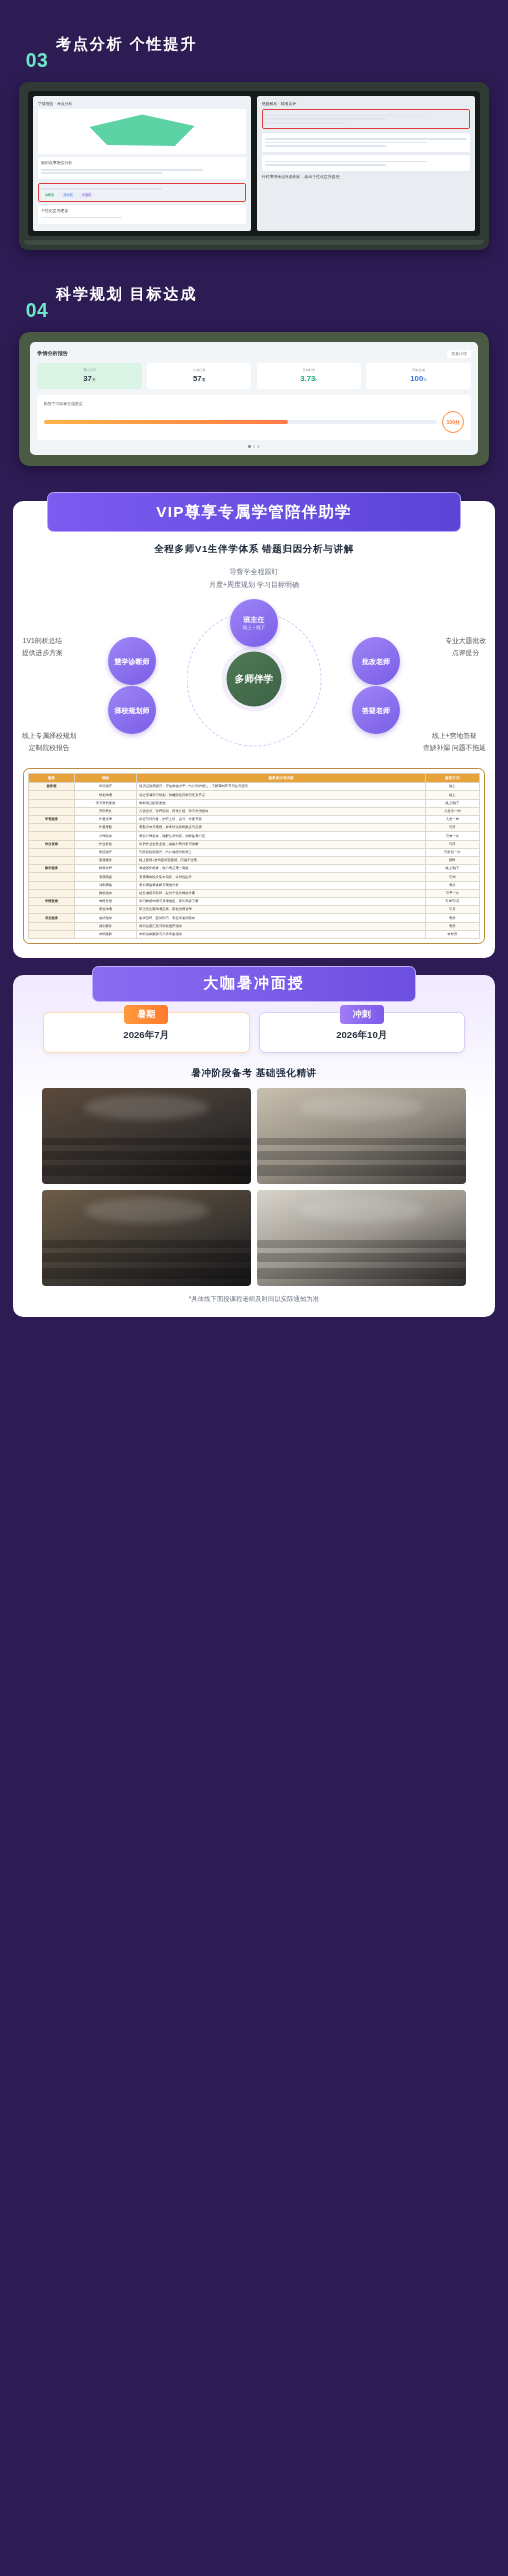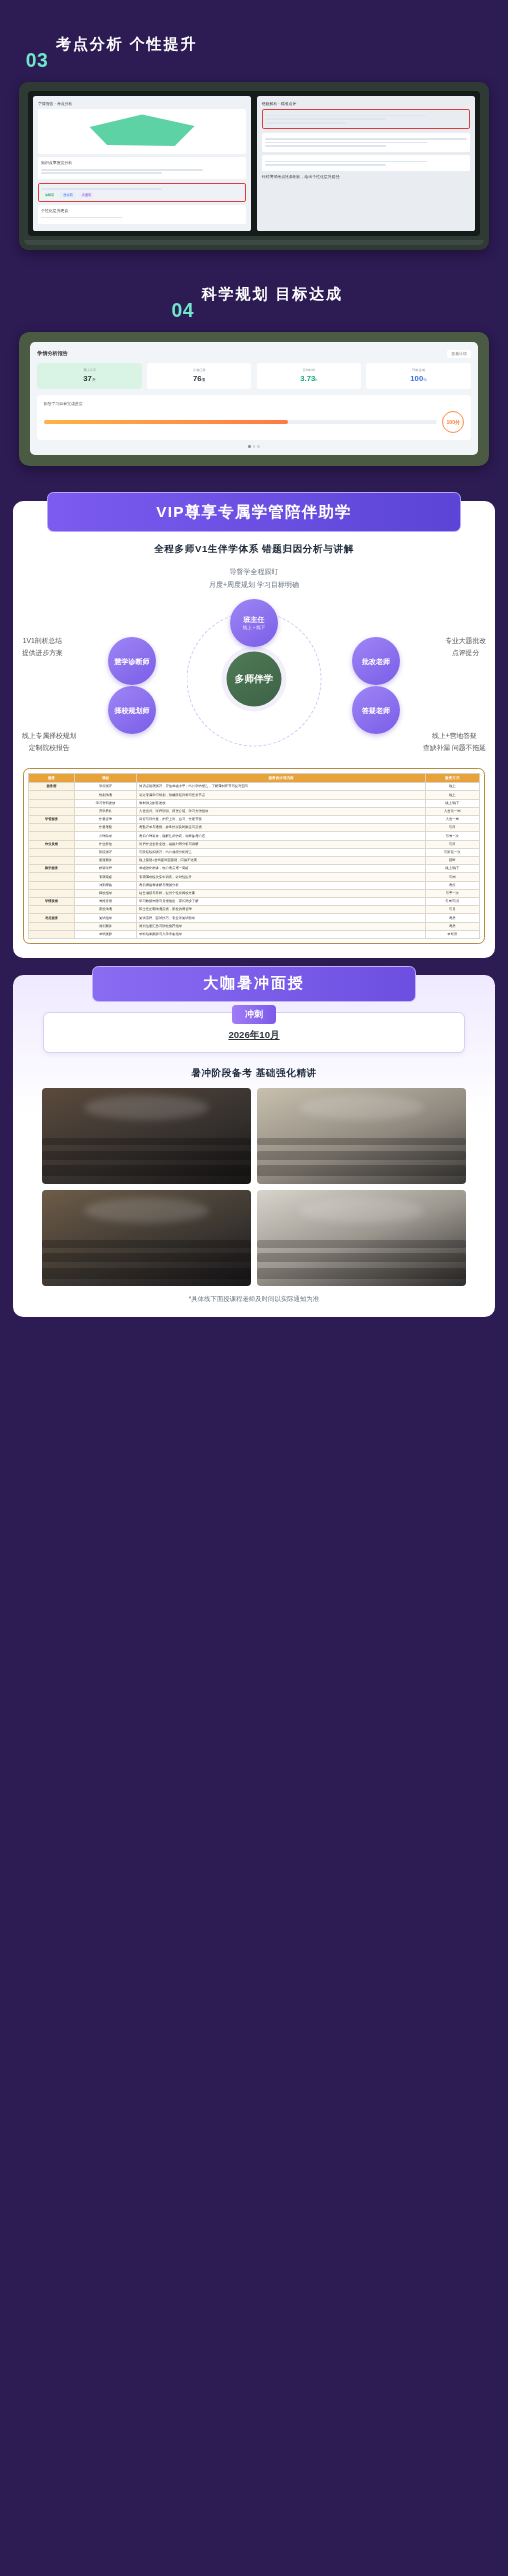--- a/index.html
+++ b/index.html
@@ -156,21 +156,21 @@
   }
   .term .pill {
     position: absolute; left: 50%; top: -8.4px; transform: translateX(-50%);
     padding: 3.2px 13px; border-radius: 3.9px; font-size: 9px; font-weight: bold; color: #fff;
     white-space: nowrap;
   }
   .term.orange .pill { background: linear-gradient(90deg,#ff9a3c,#ff7a2e); }
   .term.purple .pill { background: linear-gradient(90deg,#a07cf5,#7c5ae8); }
   .term .date { font-size: 9.6px; color: #2b3440; font-weight: bold; }
   .term.orange { border-color: #ffd9b4; }
-  .term.purple { border-color: #d9cdfb; text-decoration: underline; }
+  .term.purple { border-color: #d9cdfb; }
   .mid-title { text-align: center; font-size: 9.6px; font-weight: bold; color: #1d2a3a; margin: 14px 0 7.7px; letter-spacing: 0.6px; }
   .photo-grid { display: grid; grid-template-columns: 1fr 1fr; gap: 6.4px; padding: 0 13px; }
   .photo { height: 96px; border-radius: 3.9px; position: relative; overflow: hidden; }
   .p1 { background: linear-gradient(160deg,#5b4a3c 0%,#34302e 60%,#171514 100%); }
   .p2 { background: linear-gradient(160deg,#c8bfae 0%,#8e887e 55%,#3c3a38 100%); }
   .p3 { background: linear-gradient(160deg,#6d5c48 0%,#3b3631 60%,#18161a 100%); }
   .p4 { background: linear-gradient(160deg,#d8d4cc 0%,#9a958d 50%,#2f2d2c 100%); }
   .photo .rows { position: absolute; inset: 0; }
   .photo .rows span {
     position: absolute; left: 0; right: 0; height: 7.7px; background: rgba(0,0,0,.22);
@@ -234,39 +234,39 @@
           <div class="mini-card">
             <div class="mini-line w80"></div>
             <div class="mini-line w60"></div>
           </div>
           <div class="mini-title">针对薄弱考点逐条剖析，给出个性化提升路径</div>
         </div>
       </div>
       <div class="laptop-base"></div>
     </div>
 
-    <div class="sec-head" style="margin-top:18px;justify-content:center;">
+    <div class="sec-head" style="margin-top:18px;">
       <span class="sec-num">04</span>
       <span class="sec-title">科学规划 目标达成</span>
     </div>
 
     <div class="tablet">
       <div class="tablet-screen">
         <div class="tb-head">
           <span class="t">学情分析报告</span>
           <span class="b">查看详情</span>
         </div>
         <div class="stat-row">
           <div class="stat-card green">
             <div class="lbl">累计学习</div>
             <div class="val"><span>37</span><small>天</small></div>
           </div>
           <div class="stat-card">
             <div class="lbl">完成任务</div>
-            <div class="val"><span>76</span><small>项</small></div>
+            <div class="val"><span>57</span><small>项</small></div>
           </div>
           <div class="stat-card mint">
             <div class="lbl">日均时长</div>
             <div class="val"><span>3.73</span><small>h</small></div>
           </div>
           <div class="stat-card blue">
             <div class="lbl">目标达成</div>
             <div class="val"><span>100</span><small>%</small></div>
           </div>
         </div>
@@ -458,20 +458,24 @@
       </table>
     </div>
   </div>
 
   <div class="card-purple">
     <div class="dk-banner">
       <div class="t">大咖暑冲面授</div>
     </div>
 
     <div class="term-row">
+      <div class="term orange">
+        <span class="pill">暑期</span>
+        <div class="date">2026年7月</div>
+      </div>
       <div class="term purple">
         <span class="pill">冲刺</span>
         <div class="date">2026年10月</div>
       </div>
     </div>
 
     <div class="mid-title">暑冲阶段备考 基础强化精讲</div>
 
     <div class="photo-grid">
       <div class="photo p1">

